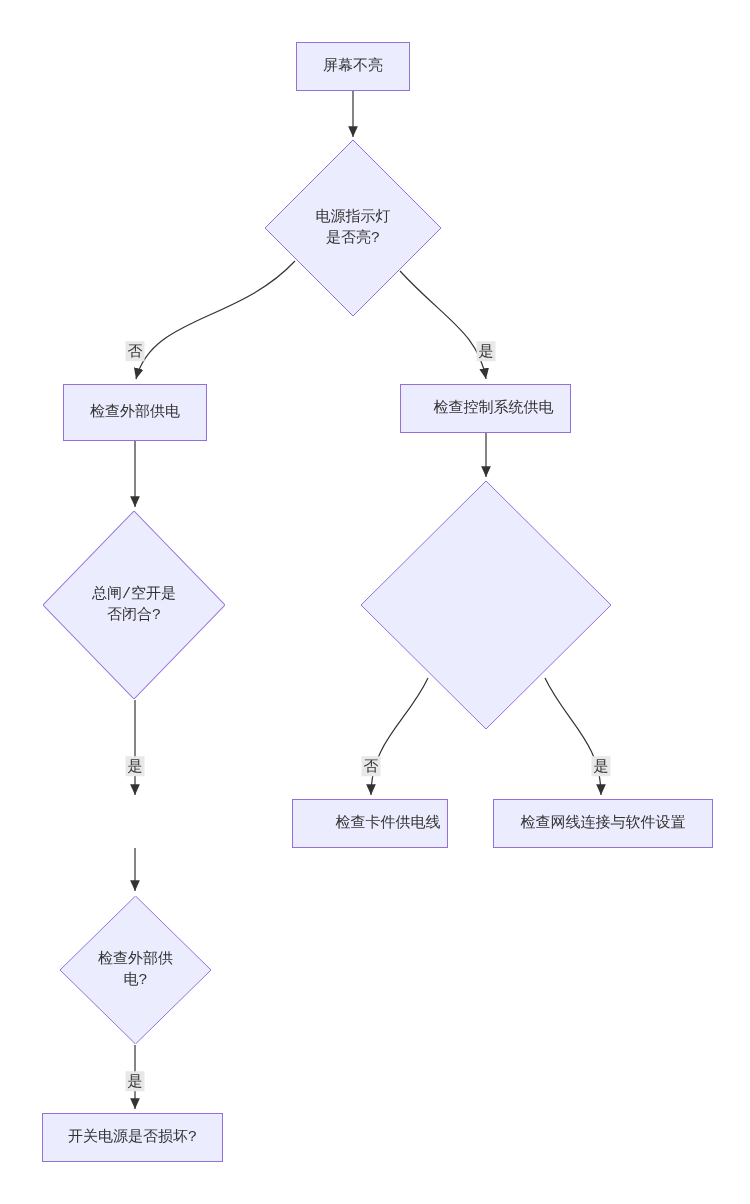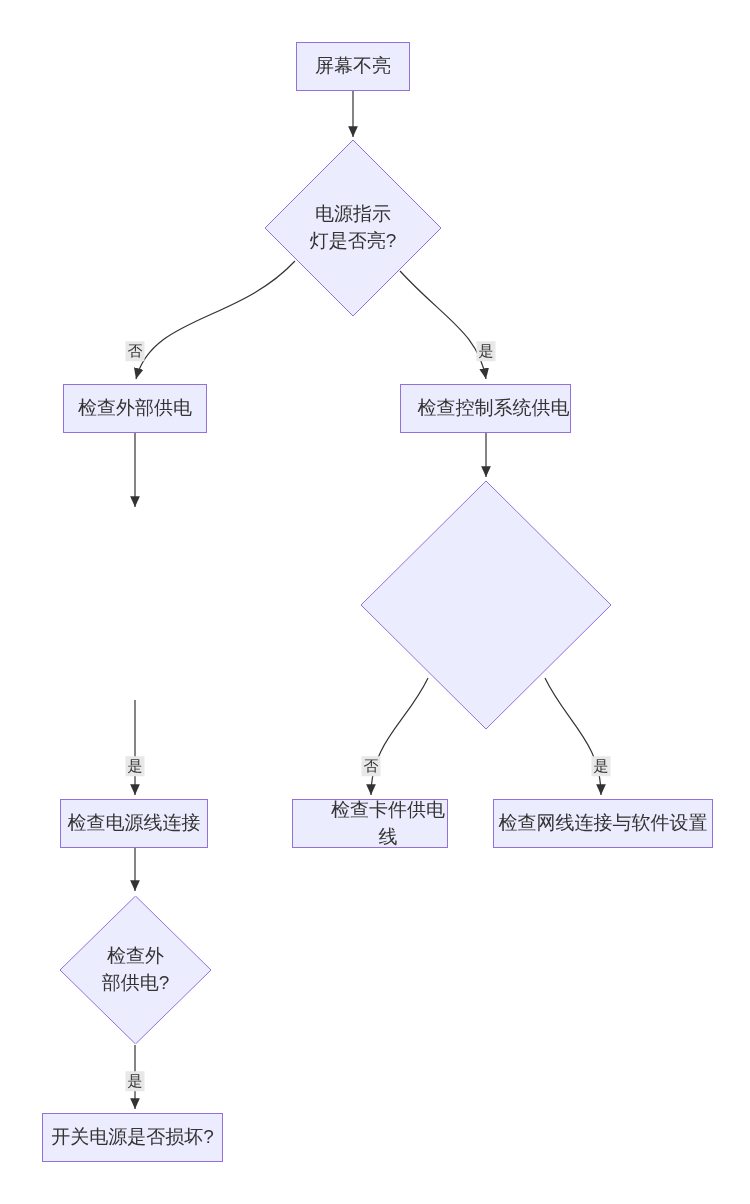--- a/index.html
+++ b/index.html
@@ -30,22 +30,23 @@
   }
   .edges path.edge {
     fill: none;
     stroke: var(--edge-color);
     stroke-width: 1.2px;
   }
   .arrowhead-shape { fill: var(--edge-color); }
   .node {
     position: absolute;
     color: var(--text-color);
-    font-size: 19px;
+    font-size: 15px;
     line-height: 1.4;
+    font-family: Liberation Mono, monospace;
   }
   .node.rect {
     background: var(--node-fill);
     border: 1px solid var(--node-border);
     display: flex;
     align-items: center;
     justify-content: center;
     text-align: center;
   }
   .node.diamond { background: transparent; }
@@ -107,38 +108,41 @@
     <span class="node-label">屏幕不亮</span>
   </div>
 
   <div class="node diamond" style="left:265px; top:140px; width:176px; height:176px;">
     <svg class="diamond-shape" viewBox="0 0 100 100" preserveAspectRatio="none">
       <polygon points="50,0 100,50 50,100 0,50"></polygon>
     </svg>
     <span class="node-label">电源指示灯是否亮?</span>
   </div>
 
-  <div class="node rect" style="left:63px; top:384px; width:144px; height:49px;">
+  <div class="node rect" style="left:63px; top:384px; width:144px; height:57px;">
     <span class="node-label">检查外部供电</span>
   </div>
 
   <div class="node rect" style="left:400px; top:384px; width:171px; height:49px;padding-left:16px;">
     <span class="node-label">检查控制系统供电</span>
   </div>
 
+  <div class="node diamond" style="left:43px; top:511px; width:182px; height:188px;">
+    <svg class="diamond-shape" viewBox="0 0 100 100" preserveAspectRatio="none">
+      <polygon points="50,0 100,50 50,100 0,50"></polygon>
+    </svg>
+    <span class="node-label">总闸/空开是否闭合?</span>
+  </div>
 
   <div class="node diamond" style="left:361px; top:481px; width:250px; height:248px;">
     <svg class="diamond-shape" viewBox="0 0 100 100" preserveAspectRatio="none">
       <polygon points="50,0 100,50 50,100 0,50"></polygon>
     </svg>
   </div>
 
-  <div class="node rect" style="left:60px; top:799px; width:148px; height:49px;">
-    <span class="node-label">检查电源线连接</span>
-  </div>
 
   <div class="node rect" style="left:292px; top:799px; width:156px; height:49px;padding-left:36px;">
     <span class="node-label">检查卡件供电线</span>
   </div>
 
   <div class="node rect" style="left:493px; top:799px; width:220px; height:49px;">
     <span class="node-label">检查网线连接与软件设置</span>
   </div>
 
   <div class="node diamond" style="left:60px; top:896px; width:151px; height:148px;">

